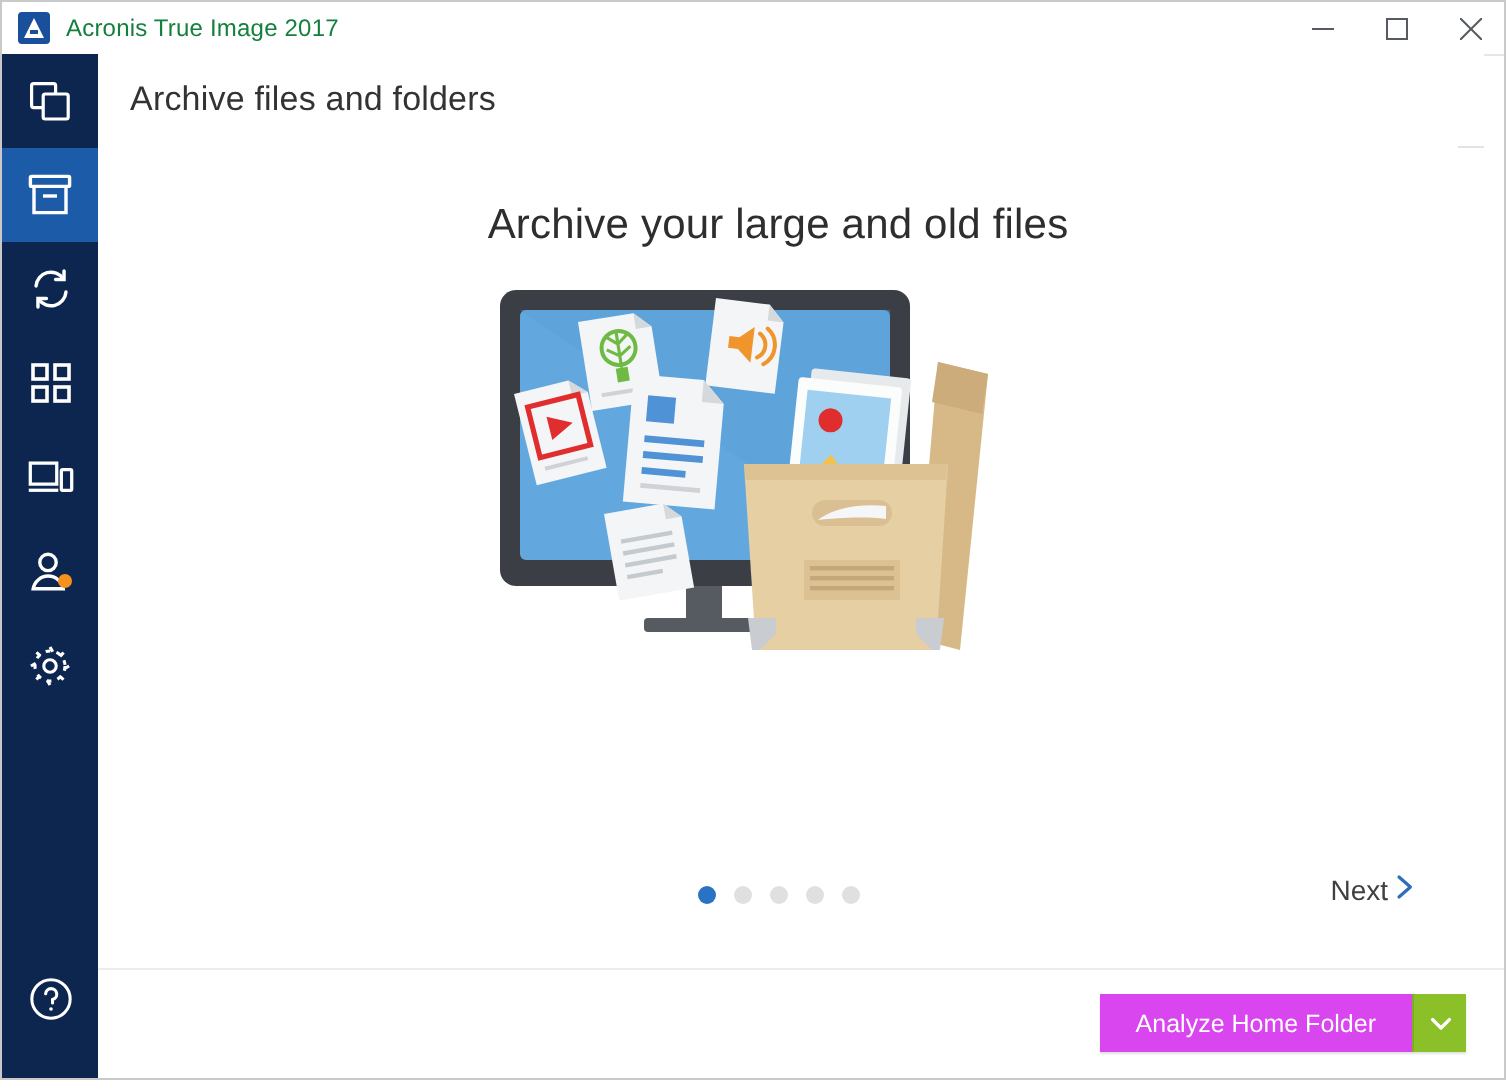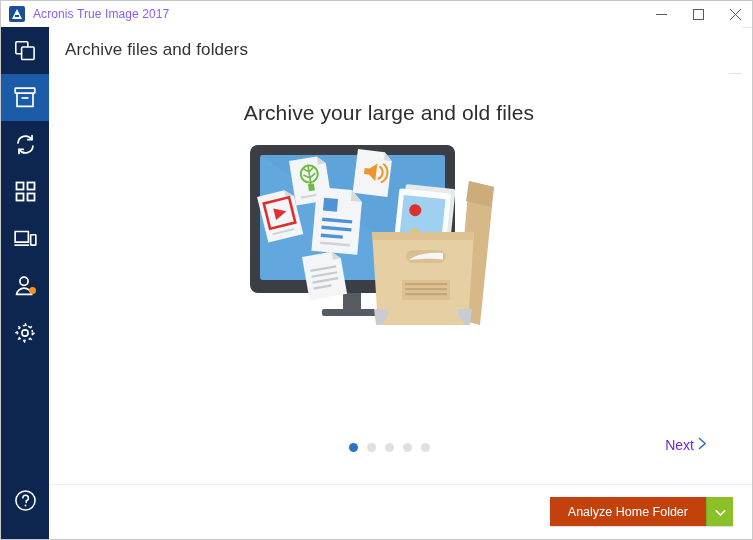--- a/index.html
+++ b/index.html
@@ -47,21 +47,21 @@
   }
   .title-logo::before {
     content: "";
     position: absolute; left: 6px; top: 9px;
     width: 4px; height: 2px;
     background: #1a4f9c;
     z-index: 2;
   }
   .title-text {
     font-size: 12px;
-    color: #8b5cf6;
+    color: #15803d;
     letter-spacing: 0.1px;
     white-space: nowrap;
   }
   .win-controls {
     position: absolute; right: 0; top: 0;
     height: 26px;
     display: flex;
   }
   .win-btn {
     width: 37px; height: 26px;
@@ -151,40 +151,40 @@
     width: 9px; height: 9px;
     border-radius: 50%;
     background: #e0e0e0;
   }
   .dot.active { background: #2a72c4; }
 
   .next-link {
     position: absolute; right: 22px; top: 364px;
     display: flex; align-items: center; gap: 4px;
     font-size: 14px;
-    color: #6d28d9;
+    color: #404040;
     cursor: pointer;
   }
   .next-chev { display: block; }
 
   
   .footer {
     position: absolute; left: 48px; top: 483px;
     width: 704px; height: 56px;
     background: #ffffff;
     border-top: 1px solid #ececec;
   }
   .action-group {
     position: absolute; right: 20px; top: 12px;
     display: flex;
     height: 29px;
     box-shadow: 0 1px 1px rgba(0,0,0,0.12);
   }
   .action-main {
-    background: #c2410c;
+    background: #d946ef;
     color: #ffffff;
     font-size: 12.5px;
     padding: 0 18px;
     display: flex; align-items: center; justify-content: center;
     border-right: 1px solid #7cae22;
     white-space: nowrap;
     cursor: pointer;
   }
   .action-caret {
     background: #8cc028;

